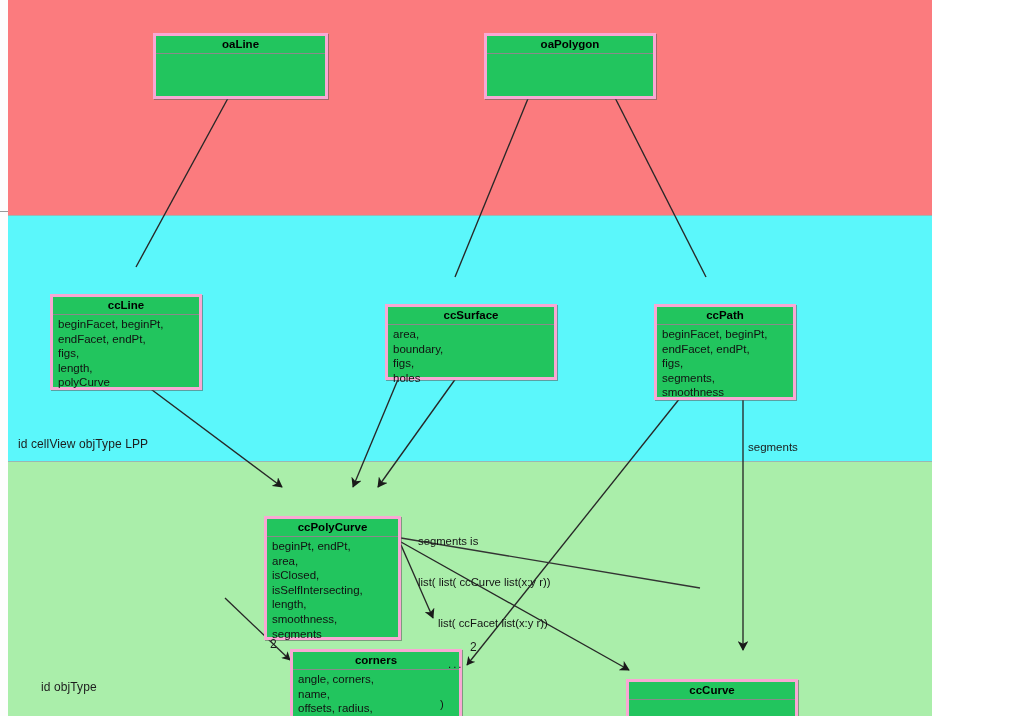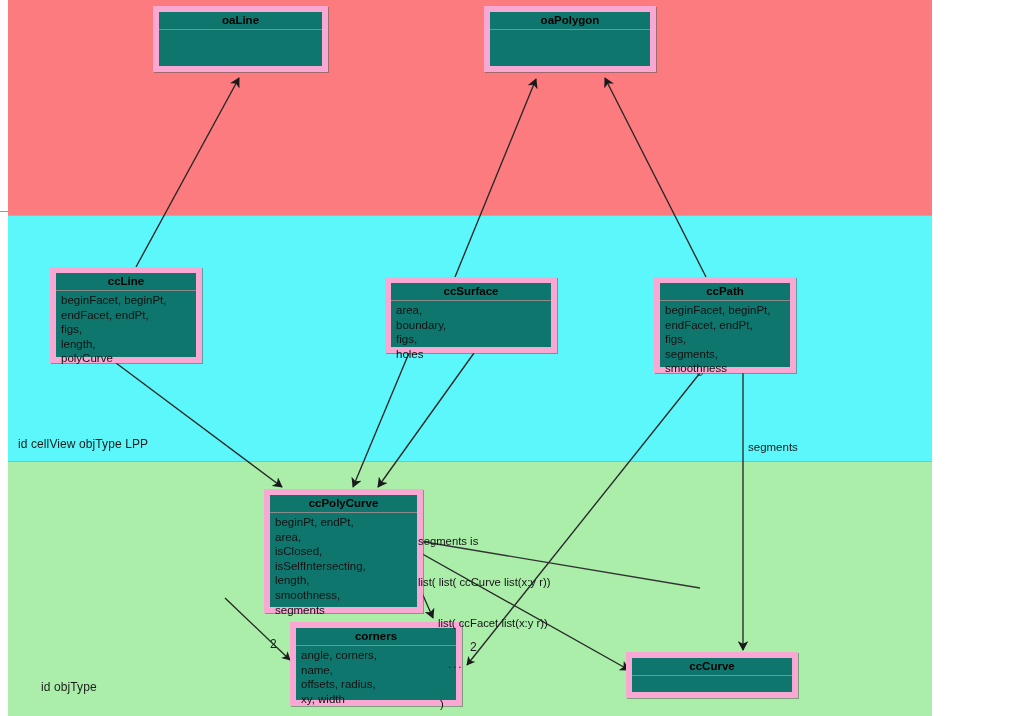--- a/index.html
+++ b/index.html
@@ -63,25 +63,26 @@
     left: 0;
     top: 211px;
     width: 8px;
     height: 1px;
     background: #9a9a9a;
   }
 
   
   .uml {
     position: absolute;
-    background: #0f766e;
-    border: 6px solid #f9a8d4;
+    background: #22c55e;
+    border: 3px solid #f9a8d4;
     box-shadow: 1px 1px 0 rgba(90,90,90,0.55);
     box-sizing: border-box;
     z-index: 5;
+    margin-top: 27px;
   }
   .uml .title {
     text-align: center;
     font-size: 11.5px;
     font-weight: bold;
     color: #000;
     padding: 2px 2px 2px;
     border-bottom: 1px solid #8a8a8a;
     line-height: 13px;
     white-space: nowrap;
@@ -94,21 +95,21 @@
   }
   .uml .attrs div { white-space: nowrap; }
   .uml.empty .attrs { min-height: 40px; }
 
   
   #box-oaline     { left: 153px; top: 6px;   width: 175px; height: 66px; }
   #box-oapolygon  { left: 484px; top: 6px;   width: 172px; height: 66px; }
   #box-ccline     { left: 50px;  top: 267px; width: 152px; height: 96px; }
   #box-ccsurface  { left: 385px; top: 277px; width: 172px; height: 76px; }
   #box-ccpath     { left: 654px; top: 277px; width: 142px; height: 96px; }
-  #box-ccpolycurve{ left: 264px; top: 489px; width: 159px; height: 124px; }
+  #box-ccpolycurve{ left: 264px; top: 489px; width: 137px; height: 124px; }
   #box-ccfacet    { left: 290px; top: 622px; width: 172px; height: 84px; }
   #box-cccurve    { left: 626px; top: 652px; width: 172px; height: 46px; }
 
   
   #edges {
     position: absolute;
     left: 0; top: 0;
     width: 1019px; height: 716px;
     z-index: 3;
   }

